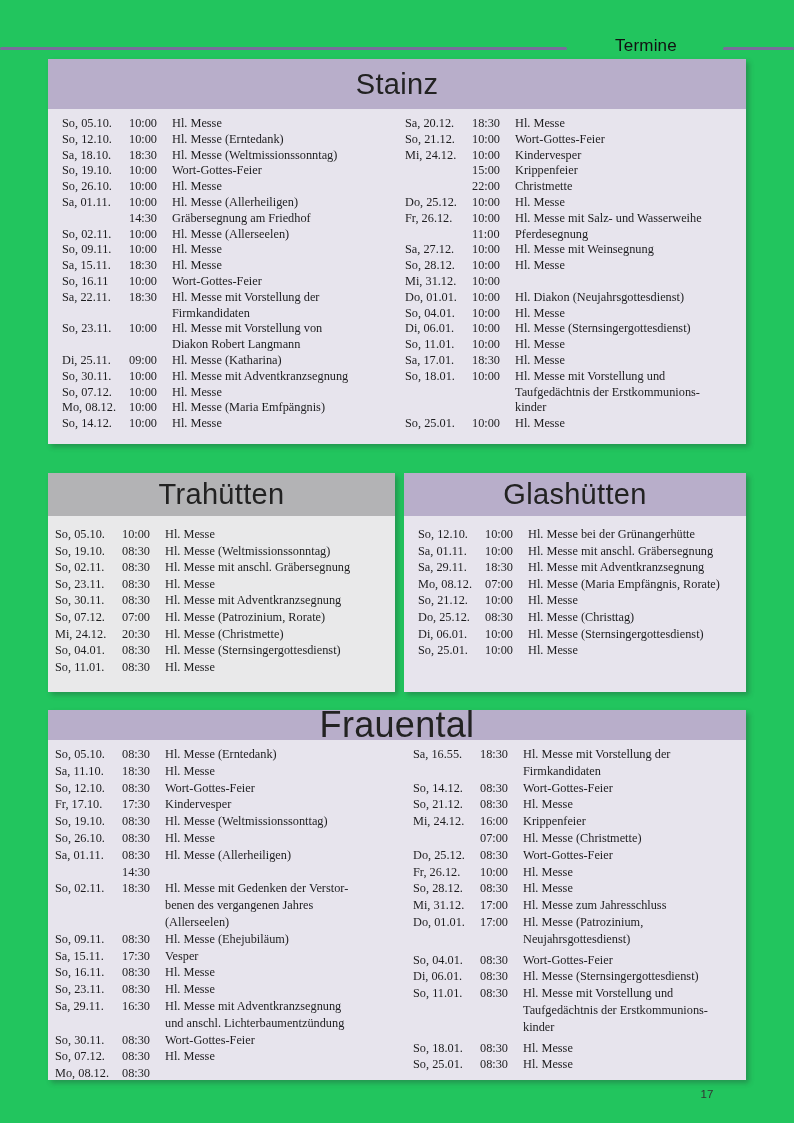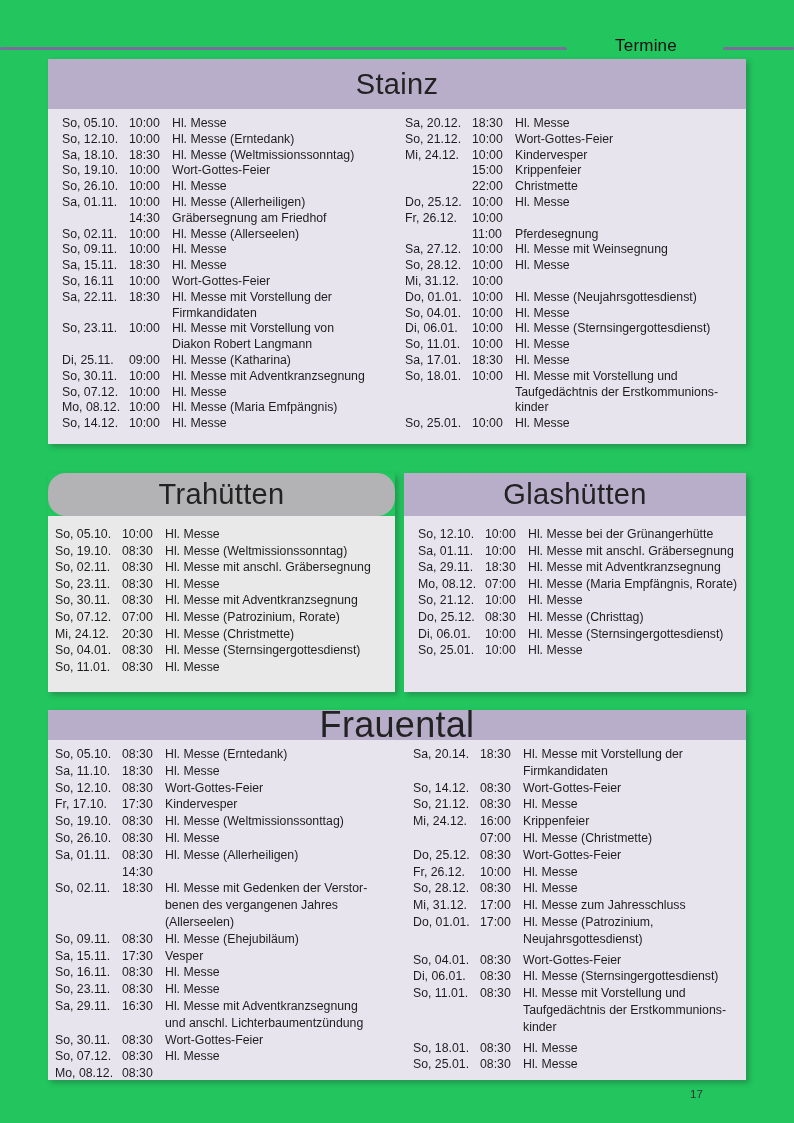--- a/index.html
+++ b/index.html
@@ -30,23 +30,23 @@
   .box {
     position: absolute;
     box-shadow: 3px 3px 5px rgba(40, 40, 45, 0.30);
   }
   .box-title {
     width: 100%; text-align: center; font-weight: 400; color: #222;
     letter-spacing: 0.3px;
   }
   .purple .box-title { background: var(--purple-header, #b8aeca); }
   .purple .box-body  { background: var(--purple-body, #e7e4ed); }
-  .gray   .box-title { background: var(--gray-header, #b3b3b5); border-radius: 18px; }
+  .gray   .box-title { background: var(--gray-header, #b3b3b5); }
   .gray   .box-body  { background: var(--gray-body, #e9e9ea); }
-  .box-body { width: 100%; }
+  .box-body { width: 100%; font-family: Liberation Serif, serif; }
 
   .stainz { left: 48px; top: 47px; width: 698px; height: 385px; margin-top: 12px; }
   .stainz .box-title { height: 50px; line-height: 50px; font-size: 29px; }
   .stainz .box-body  { height: 335px; padding-top: 7px; display: flex; }
   .stainz .event { line-height: 15.8px; }
   .stainz .col:first-child { padding-left: 14px; }
   .stainz .col:last-child  { padding-left: 8px; }
 
   .half-row .box { top: 473px; height: 219px; }
   .trahuetten  { left: 48px;  width: 347px; }
@@ -69,21 +69,21 @@
   
   .event { display: flex; font-size: 12.3px; }
   .event.gap { margin-top: 4px; }
   .event .date { flex: 0 0 67px; }
   .event .time { flex: 0 0 43px; }
   .event .desc { flex: 1 1 auto; white-space: pre-line; padding-right: 4px; }
 
   
   .page-number {
     position: absolute; top: 1088px; left: 690px; width: 34px;
-    text-align: left; font-size: 11.5px; color: #333;
+    text-align: center; font-size: 11.5px; color: #333;
   }
 </style>
 </head>
 <body>
 
 <div class="page">
 
   <div class="rule rule-left"></div>
   <div class="page-header-title">Termine</div>
   <div class="rule rule-right"></div>
@@ -212,20 +212,21 @@
             <span class="desc">Christmette</span>
           </div>
           <div class="event">
             <span class="date">Do, 25.12.</span>
             <span class="time">10:00</span>
             <span class="desc">Hl. Messe</span>
           </div>
           <div class="event">
             <span class="date">Fr, 26.12.</span>
             <span class="time">10:00</span>
+            <span class="desc">Hl. Messe mit Salz- und Wasserweihe</span>
           </div>
           <div class="event">
             <span class="date"></span>
             <span class="time">11:00</span>
             <span class="desc">Pferdesegnung</span>
           </div>
           <div class="event">
             <span class="date">Sa, 27.12.</span>
             <span class="time">10:00</span>
             <span class="desc">Hl. Messe mit Weinsegnung</span>
@@ -235,21 +236,21 @@
             <span class="time">10:00</span>
             <span class="desc">Hl. Messe</span>
           </div>
           <div class="event">
             <span class="date">Mi, 31.12.</span>
             <span class="time">10:00</span>
           </div>
           <div class="event">
             <span class="date">Do, 01.01.</span>
             <span class="time">10:00</span>
-            <span class="desc">Hl. Messe (Neujahrsgottesdienst)</span>
+            <span class="desc">Hl. Diakon (Neujahrsgottesdienst)</span>
           </div>
           <div class="event">
             <span class="date">So, 04.01.</span>
             <span class="time">10:00</span>
             <span class="desc">Hl. Messe</span>
           </div>
           <div class="event">
             <span class="date">Di, 06.01.</span>
             <span class="time">10:00</span>
             <span class="desc">Hl. Messe (Sternsingergottesdienst)</span>
@@ -469,21 +470,21 @@
             <span class="time">08:30</span>
             <span class="desc">Hl. Messe</span>
           </div>
           <div class="event">
             <span class="date">Mo, 08.12.</span>
             <span class="time">08:30</span>
           </div>
         </div>
       <div class="col">
           <div class="event">
-            <span class="date">Sa, 20.14.</span>
+            <span class="date">Sa, 16.55.</span>
             <span class="time">18:30</span>
             <span class="desc">Hl. Messe mit Vorstellung der
 Firmkandidaten</span>
           </div>
           <div class="event">
             <span class="date">So, 14.12.</span>
             <span class="time">08:30</span>
             <span class="desc">Wort-Gottes-Feier</span>
           </div>
           <div class="event">

